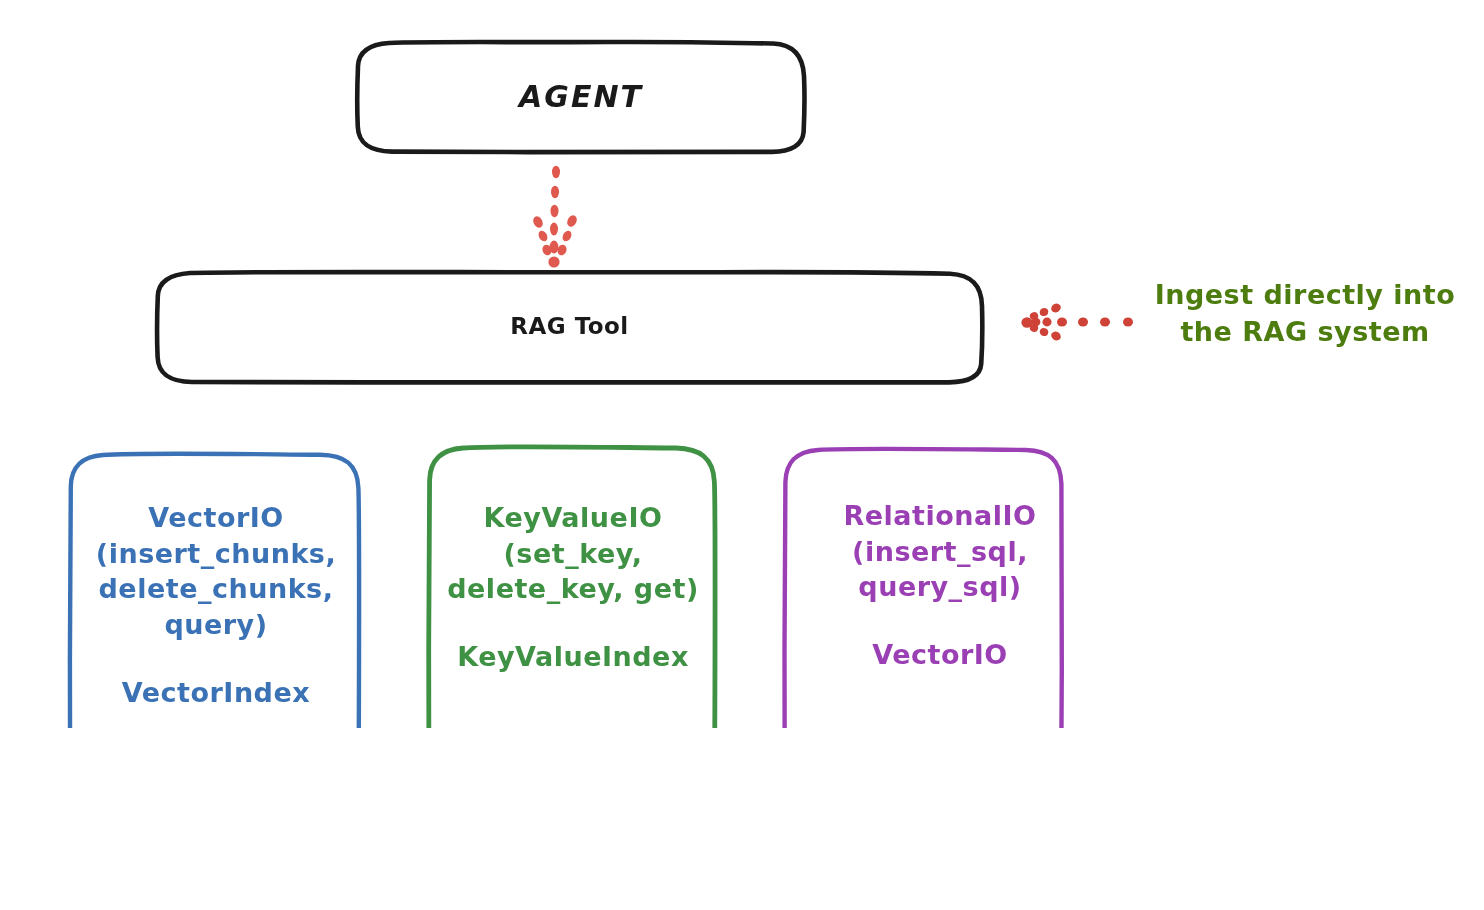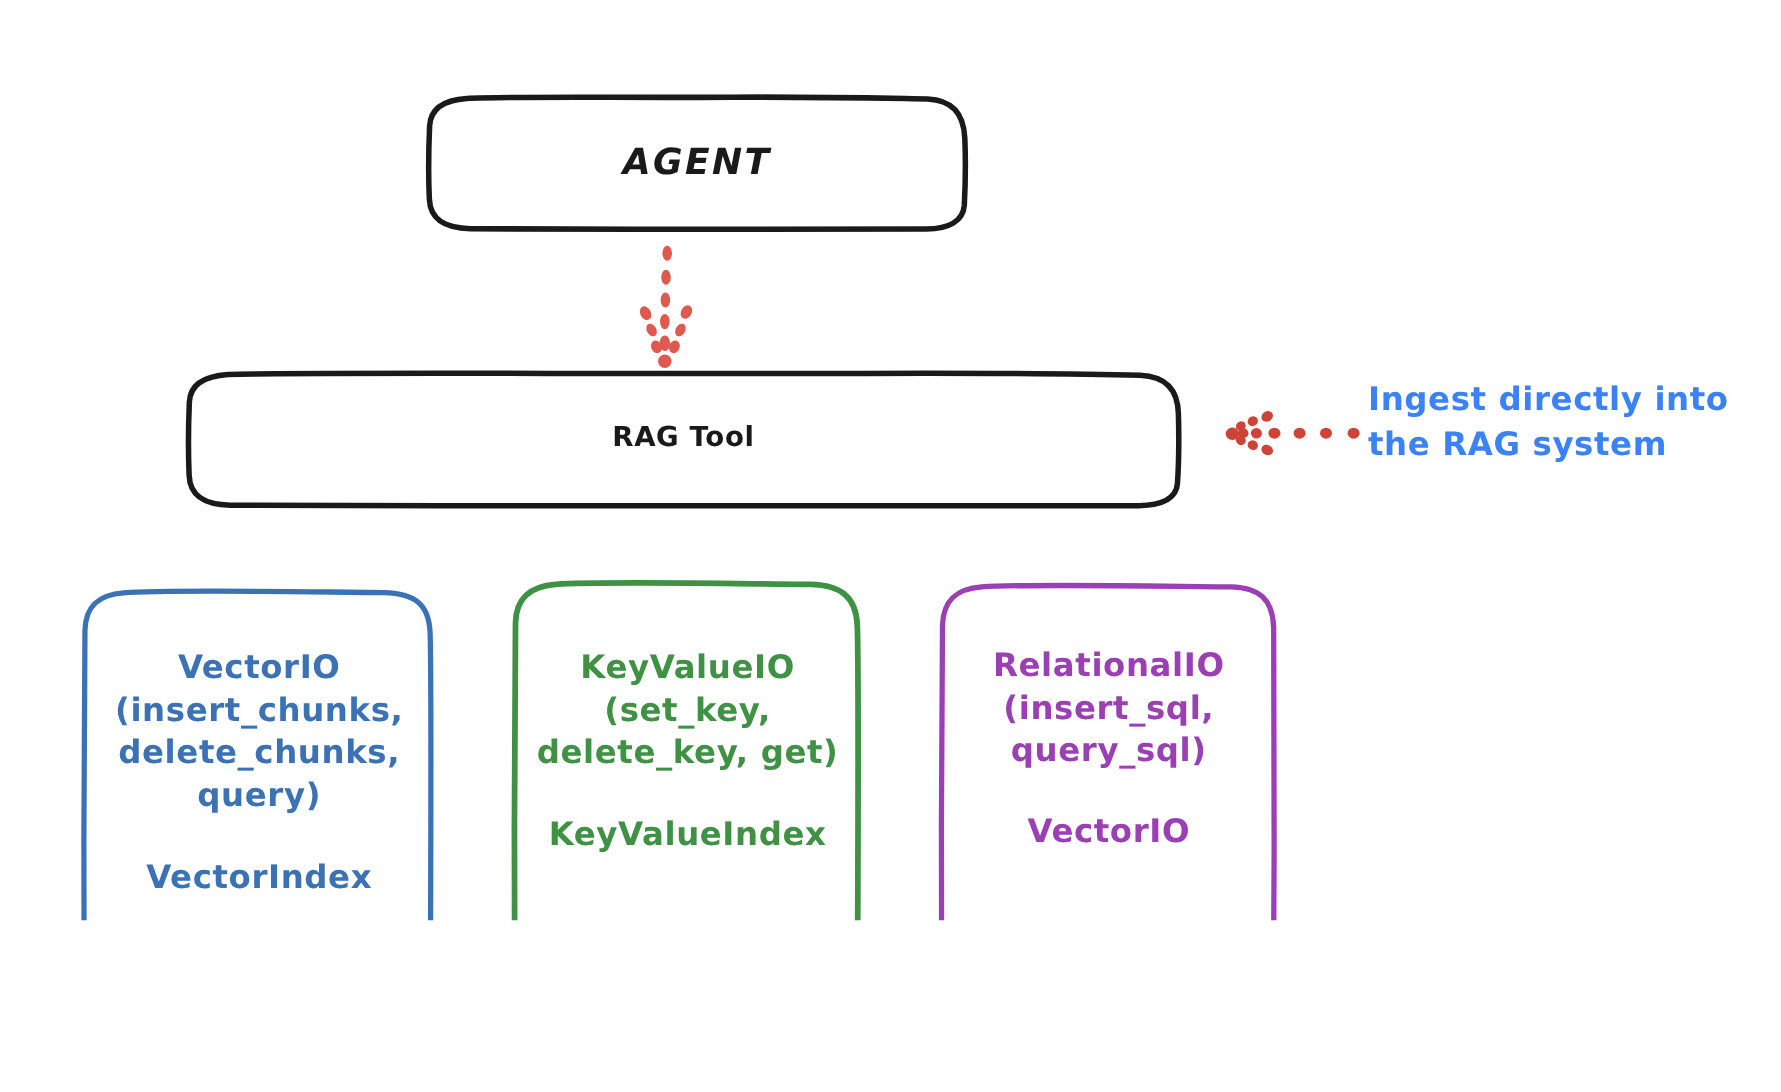--- a/index.html
+++ b/index.html
@@ -10,21 +10,20 @@
   }
   body {
     font-family: "DejaVu Sans", sans-serif;
   }
   #canvas {
     position: relative;
     width: 1484px;
     height: 728px;
     background: #ffffff;
     overflow: hidden;
-    margin-top: 39px;
   }
   .layer {
     position: absolute;
     left: 0;
     top: 0;
     width: 1484px;
     height: 910px;
   }
   .node-label {
     position: absolute;
@@ -71,29 +70,30 @@
     line-height: 1.32;
     white-space: pre-line;
   }
   .store-index {
     font-size: 27px;
     margin-top: 34px;
     white-space: pre-line;
   }
   #vector-text  { left: 72px;  top: 500px; width: 288px; color: #3a72b5; }
   #kv-text      { left: 432px; top: 500px; width: 282px; color: #3f9144; }
-  #rel-text     { left: 788px; top: 498px; width: 272px; color: #9a3fb4; }
+  #rel-text     { left: 788px; top: 498px; width: 272px; color: #9a3fb4; padding-left: 16px; }
 
   
   #ingest-note {
     position: absolute;
     left: 1140px;
     top: 276px;
     width: 330px;
-    color: #3b82f6;
+    text-align: center;
+    color: #4d7c0f;
     font-size: 27px;
     line-height: 1.38;
     white-space: pre-line;
     pointer-events: none;
   }
 </style>
 </head>
 <body>
 
 <div id="canvas">

